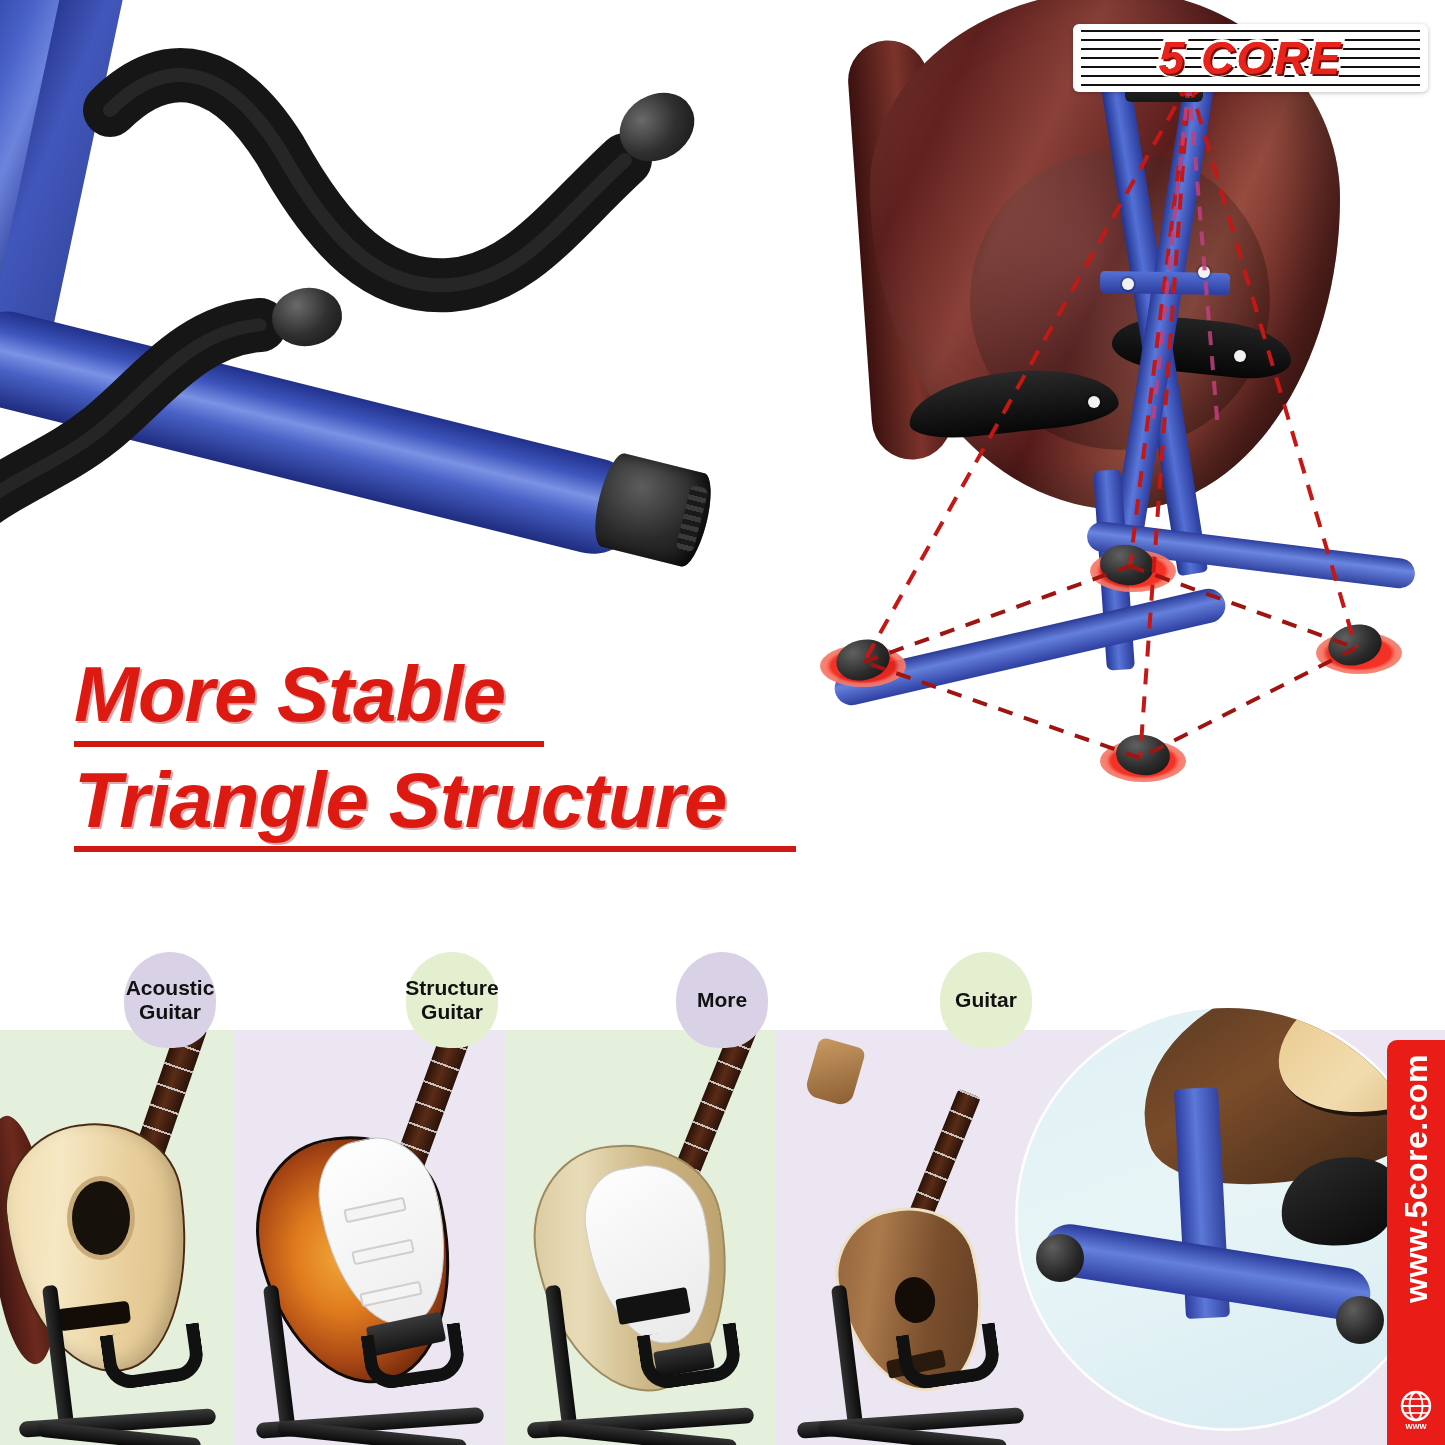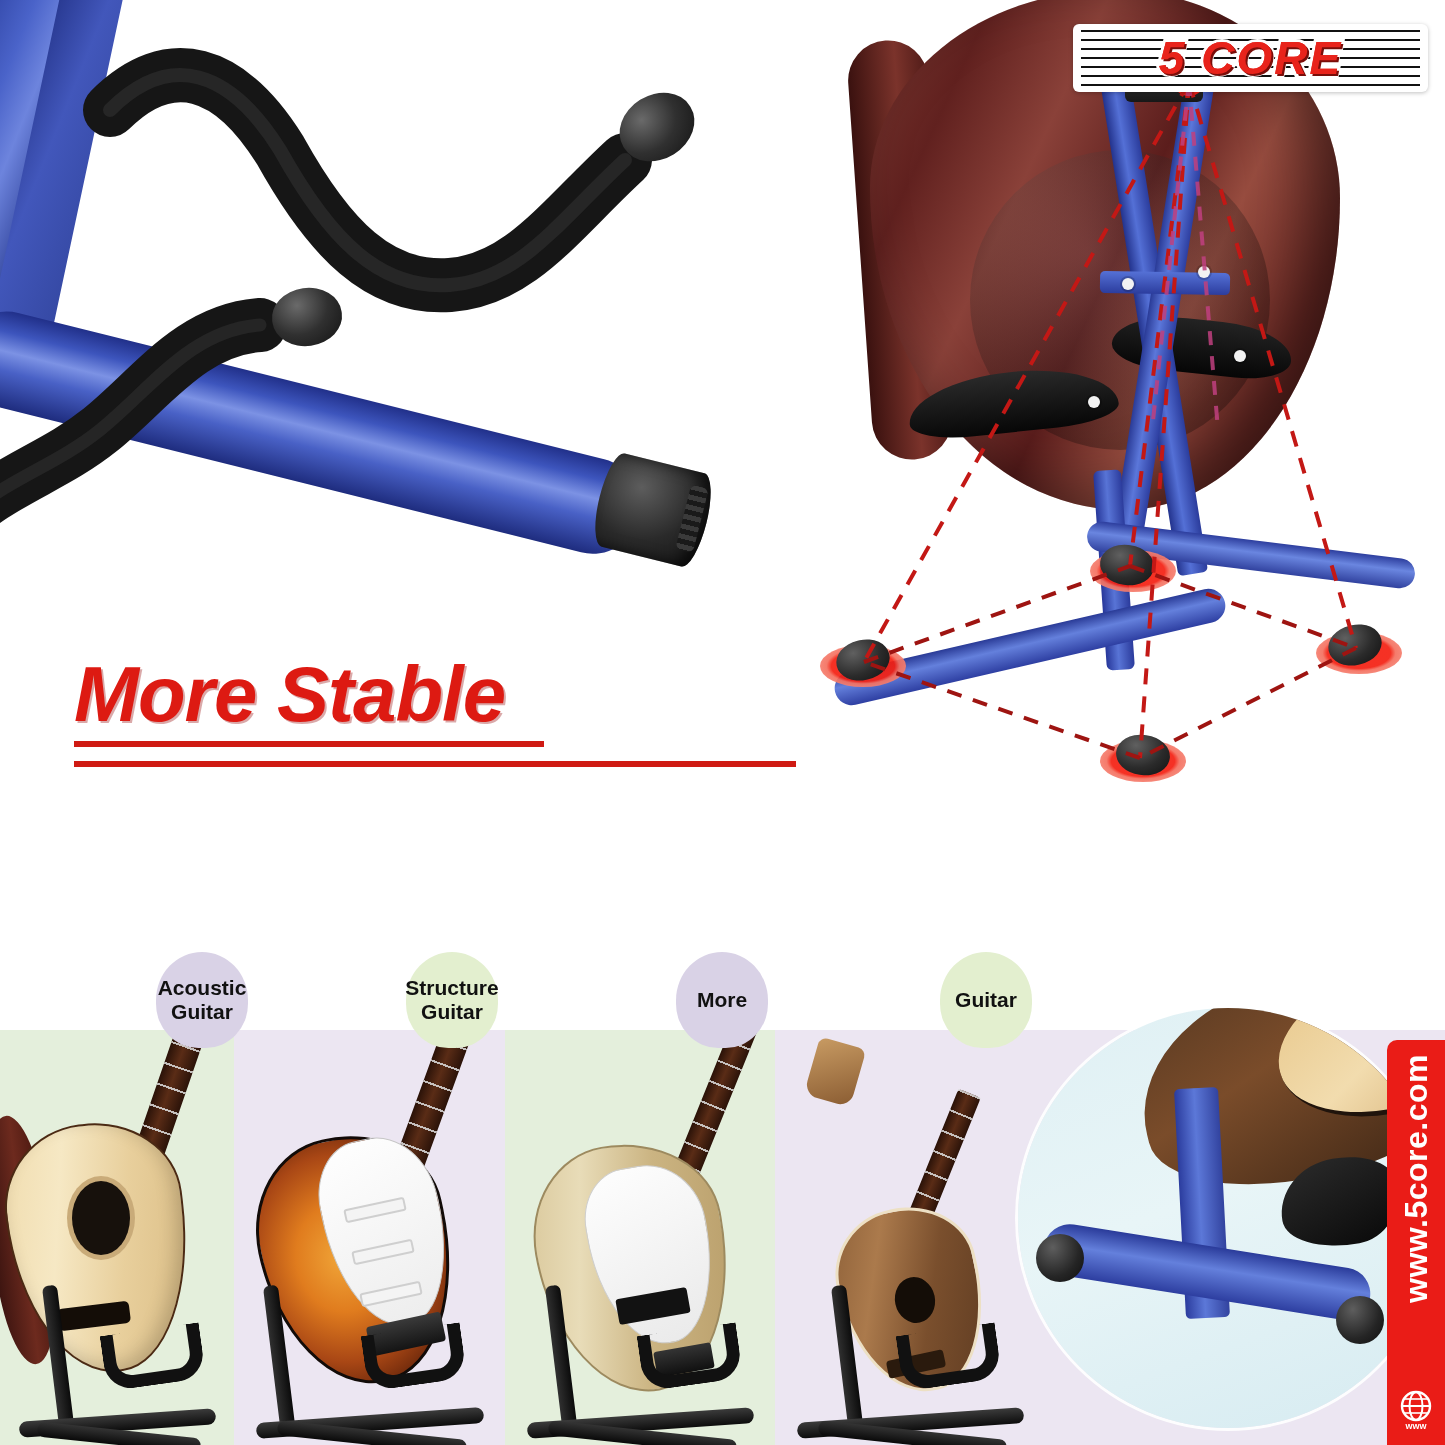--- a/index.html
+++ b/index.html
@@ -443,20 +443,21 @@
 
 <div class="logo">
   <div class="logo-lines"></div>
   <div class="logo-text">5 CORE</div>
   <div class="logo-text-over">5 CORE</div>
 </div>
 
 <div class="headline">
   <div class="hl-line">More Stable</div>
   <div class="hl-rule r1"></div>
+  <div class="hl-line">Triangle Structure</div>
   <div class="hl-rule r2"></div>
 </div>
 
 <div class="strip">
 
   <div class="panel p1" style="background:#e4efdc;">
     <div class="ac-side"></div>
     <div class="g-neck" style="left:100px; top:-18px; height:240px; transform:rotate(19deg); transform-origin:bottom center;">
       <div class="g-frets"></div>
     </div>
@@ -517,21 +518,21 @@
       <div class="sb-up" style="left:24%;"></div>
       <div class="sb-yoke" style="left:46%;"></div>
       <div class="sb-base"></div>
       <div class="sb-base2"></div>
     </div>
   </div>
 
   <div class="panel p5" style="background:#ece6f2;"></div>
 </div>
 
-<div class="label-oval lv" style="left:156px; top:952px;">
+<div class="label-oval lv" style="left:124px; top:952px;">
   <span><span>Acoustic</span><br><span>Guitar</span></span>
 </div>
 <div class="label-oval gr" style="left:406px; top:952px;">
   <span><span>Structure</span><br><span>Guitar</span></span>
 </div>
 <div class="label-oval lv" style="left:676px; top:952px;">
   <span>More</span>
 </div>
 <div class="label-oval gr" style="left:940px; top:952px;">
   <span>Guitar</span>

